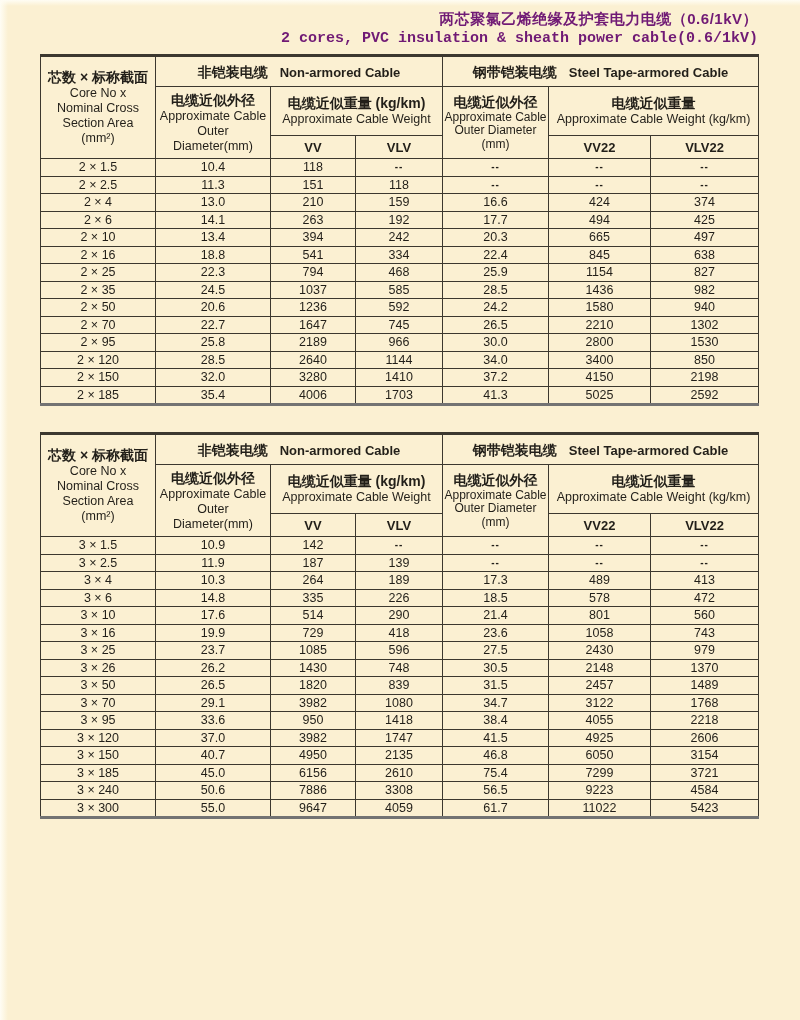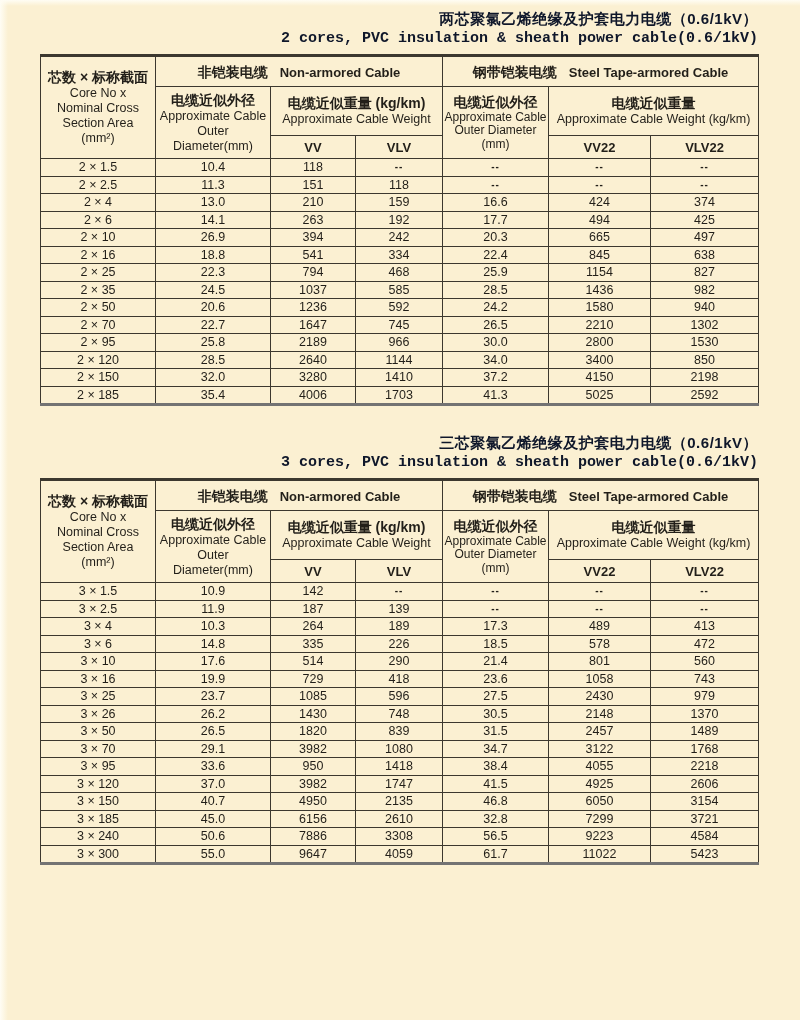--- a/index.html
+++ b/index.html
@@ -7,21 +7,21 @@
     width:800px; height:1020px;
     font-family:"Liberation Sans","DejaVu Sans",sans-serif;
     background:
       linear-gradient(180deg, #fffdf4, rgba(255,253,244,0)) top/100% 6px no-repeat,
       linear-gradient(90deg, #fffdf4, rgba(255,253,244,0)) left/8px 100% no-repeat,
       #fbf0d2;
     color:#221f19;
   }
   .page { padding:8px 42px 0 40px; }
 
-  .titles { width:718px; text-align:right; font-weight:bold; color:#0f172a; margin-bottom:6px; }
+  .titles { width:718px; text-align:right; font-weight:bold; color:#701a75; margin-bottom:6px; }
   .title-zh { font-size:15px; line-height:21px; letter-spacing:0.5px; }
   .title-en { font-size:15px; line-height:19px;font-family:Liberation Mono, monospace; }
 
   .section-2 { margin-top:26px; }
 
   table {
     border-collapse:collapse; table-layout:fixed; width:718px;
     border-top:3px solid #3c382f; border-bottom:3px solid #737373;
   }
   td {
@@ -141,21 +141,21 @@
           <td>2 × 6</td>
           <td>14.1</td>
           <td>263</td>
           <td>192</td>
           <td>17.7</td>
           <td>494</td>
           <td>425</td>
         </tr>
         <tr>
           <td>2 × 10</td>
-          <td>26.9</td>
+          <td>13.4</td>
           <td>394</td>
           <td>242</td>
           <td>20.3</td>
           <td>665</td>
           <td>497</td>
         </tr>
         <tr>
           <td>2 × 16</td>
           <td>18.8</td>
           <td>541</td>
@@ -233,24 +233,20 @@
           <td>4006</td>
           <td>1703</td>
           <td>41.3</td>
           <td>5025</td>
           <td>2592</td>
         </tr>
       </tbody>
   </table>
 
   <div class="section-2">
-    <div class="titles">
-      <div class="title-zh">三芯聚氯乙烯绝缘及护套电力电缆（0.6/1kV）</div>
-      <div class="title-en">3 cores, PVC insulation &amp; sheath power cable(0.6/1kV)</div>
-    </div>
 
     <table>
       <colgroup>
         <col style="width:115px">
           <col style="width:115px">
           <col style="width:85px">
         <col style="width:87px">
           <col style="width:106px">
           <col style="width:102px">
           <col style="width:108px">
@@ -415,21 +411,21 @@
             <td>2135</td>
             <td>46.8</td>
             <td>6050</td>
             <td>3154</td>
           </tr>
           <tr>
             <td>3 × 185</td>
             <td>45.0</td>
             <td>6156</td>
             <td>2610</td>
-            <td>32.8</td>
+            <td>75.4</td>
             <td>7299</td>
             <td>3721</td>
           </tr>
           <tr>
             <td>3 × 240</td>
             <td>50.6</td>
             <td>7886</td>
             <td>3308</td>
             <td>56.5</td>
             <td>9223</td>

